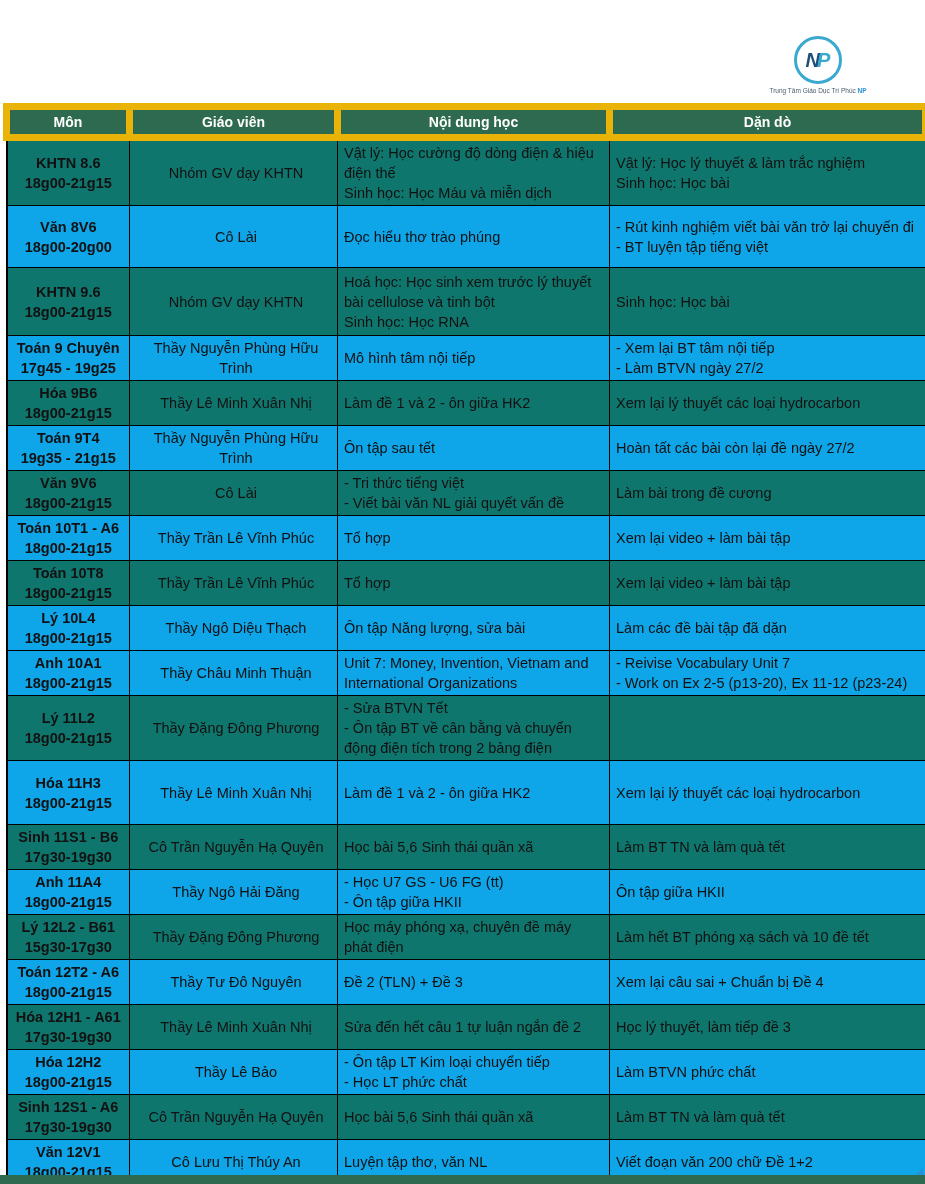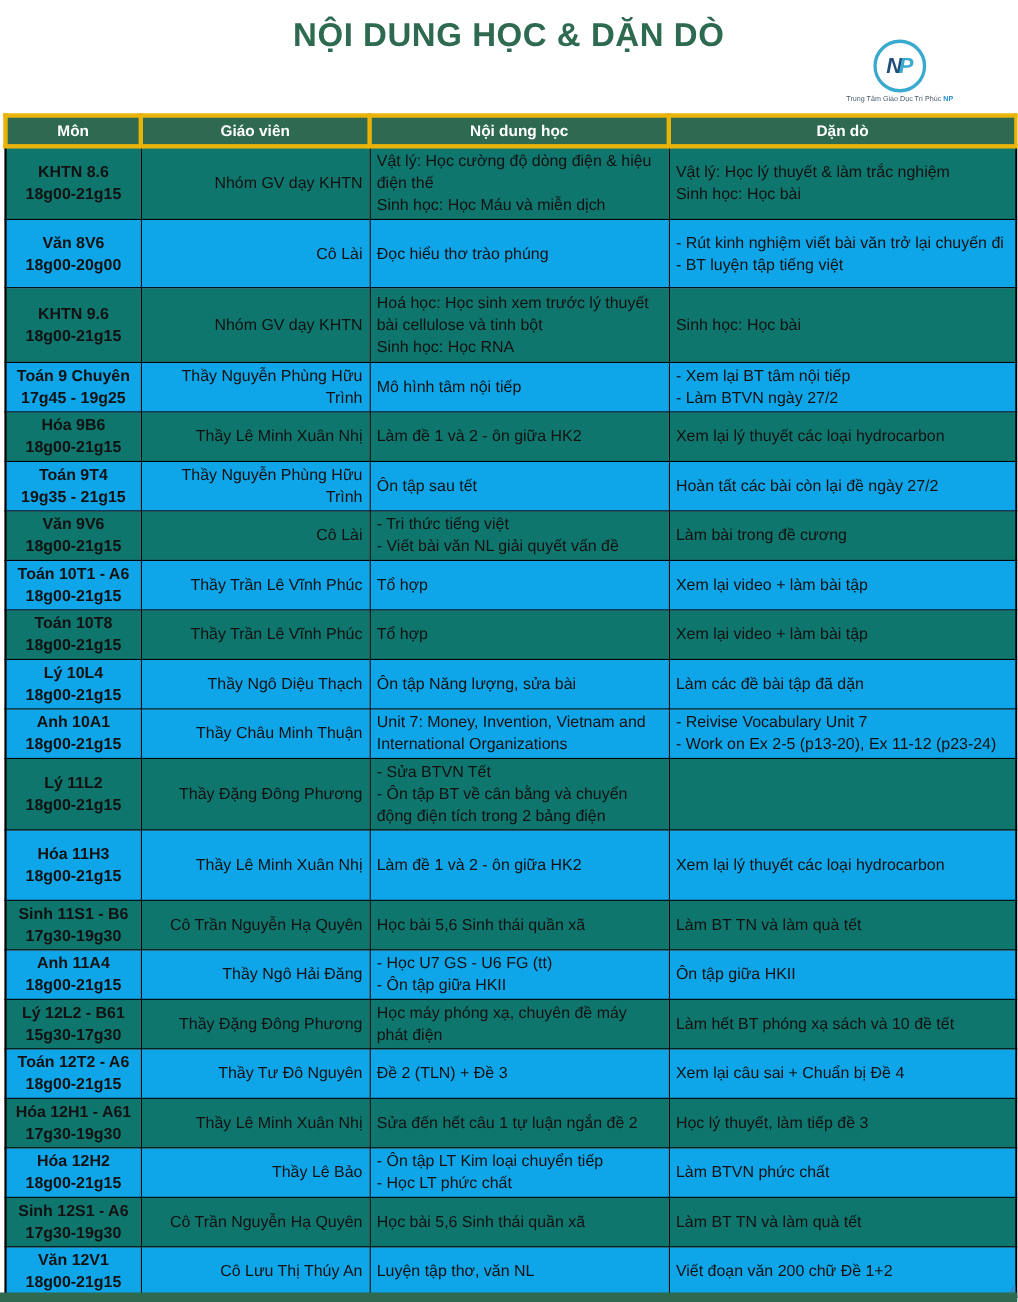--- a/index.html
+++ b/index.html
@@ -50,60 +50,59 @@
     border: 2px solid #000;
   }
   col.c-mon { width: 123px; }
   col.c-teacher { width: 208px; }
   col.c-content { width: 272px; }
   col.c-remind { width: 316px; }
   th {
     background: #2e6a50;
     color: #ffffff;
     font-size: 14px; font-weight: bold;
-    border: 4px solid #eab308;
+    border: 7px solid #eab308;
     padding: 4px 2px;
     height: 24px;
   }
   td {
     border: 1px solid #000;
     font-size: 14.5px;
     color: #111;
     padding: 2px 6px;
     vertical-align: middle;
     line-height: 1.38;
   }
   tbody tr { height: 43px; background: #0f766e; }
   tbody tr.alt { background: #0ea5e9; }
   tbody tr:nth-child(1) { height: 64px; }
   tbody tr:nth-child(2) { height: 62px; }
   tbody tr:nth-child(3) { height: 68px; margin-top: 28px; }
   tbody tr:nth-child(13) { height: 64px; }
   td.mon { font-weight: bold; text-align: center; padding: 2px 2px; }
-  td.teacher { text-align: right; padding-left: 11px; }
+  td.teacher { text-align: center; padding-left: 11px; }
   td.content, td.remind { white-space: pre-line; }
 
   .bottom-bar {
     position: absolute; left: 0; bottom: 0;
     width: 100%; height: 9px;
     background: #2e6a50;
   }
   .corner-mark {
     position: absolute; right: 2px; bottom: 9px;
     width: 0; height: 0;
     border-left: 7px solid transparent;
     border-bottom: 7px solid #2a8fd0;
   }
 </style>
 </head>
 <body>
 
 <div class="page-header">
   <div class="title">
-    <div>NỘI DUNG HỌC &amp; DẶN DÒ</div>
   </div>
   <div class="logo">
     <div class="logo-circle">
       <span class="n">N</span>
       <span class="p">P</span>
     </div>
     <div class="logo-caption">
       <span>Trung Tâm Giáo Dục Trí Phúc</span>
       <span class="np">NP</span>
     </div>

